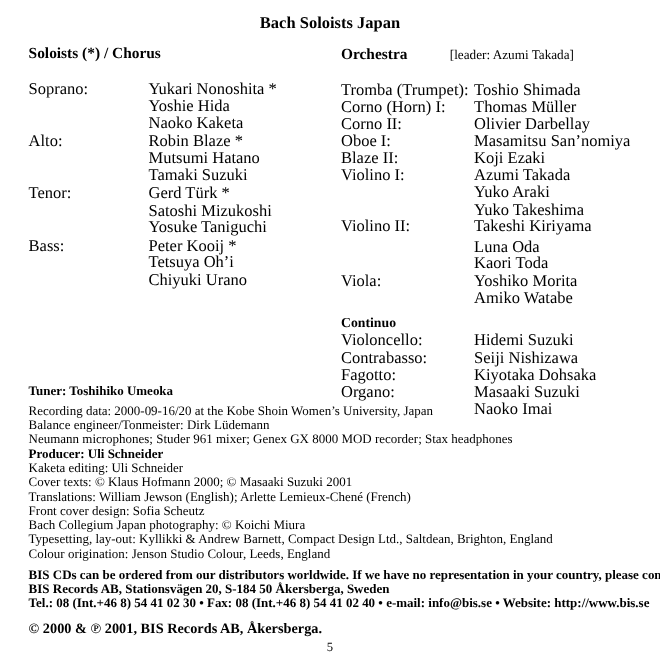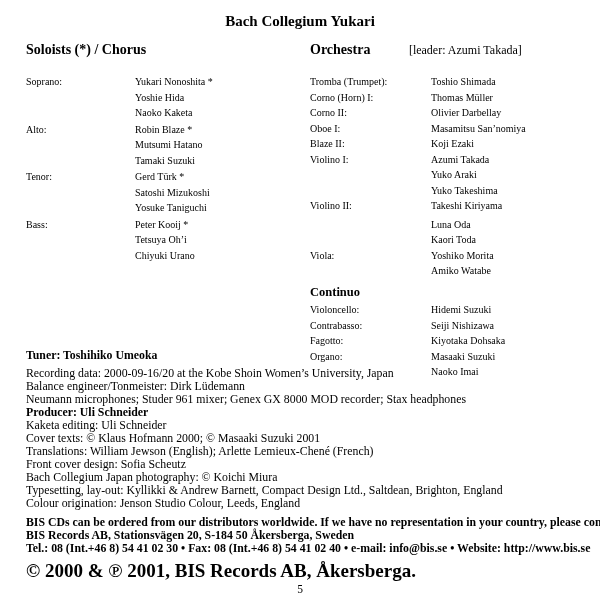--- a/index.html
+++ b/index.html
@@ -27,21 +27,21 @@
   .col-left { width:284px; flex-shrink:0; }
   .col-right { flex:1; }
   .col-heading {
     font-size:14px;
     font-weight:bold;
     line-height:16px;
     margin-bottom:16px;
     white-space:nowrap;
   }
   .col-heading .note { font-weight:normal; font-size:12px;padding-left:35px; }
-  .row { display:flex; font-size:10px; line-height:15.5px; }
+  .row { display:flex; font-size:15px; line-height:15.5px; }
   .group { margin-top:1px; }
   .col-left .label { width:109px; flex-shrink:0; }
   .col-right .label { width:121px; flex-shrink:0; }
   .names { flex:1; }
   .names div { white-space:nowrap; }
   .gap-above { margin-top:3px; }
   .sub-heading {
     font-size:12.5px;
     font-weight:bold;
     line-height:15.5px;
@@ -55,36 +55,36 @@
     line-height:13px;
     margin-bottom:5px;
   }
   .credit-line { font-size:11.8px; line-height:13px; white-space:nowrap; }
   .credit-line.bold { font-weight:bold; }
   .distributor { padding:0 26px; margin-top:6px; }
   .dist-line { font-size:11.8px; font-weight:bold; line-height:13px; white-space:nowrap; }
   .copyright {
     padding:0 26px;
     margin-top:8px;
-    font-size:19px;
+    font-size:13px;
     font-weight:bold;
     line-height:15px;
   }
   .pagenum {
     text-align:center;
     font-size:11.5px;
     margin-top:5px;
   }
 </style>
 </head>
 <body>
 
 <div class="page">
 
-  <div class="title">Bach Collegium Yukari</div>
+  <div class="title">Bach Soloists Japan</div>
 
   <div class="cols">
 
     <div class="col-left">
       <div class="col-heading">Soloists (*) / Chorus</div>
 
       <div class="row group">
         <div class="label">Soprano:</div>
         <div class="names">
           <div>Yukari Nonoshita *</div>

